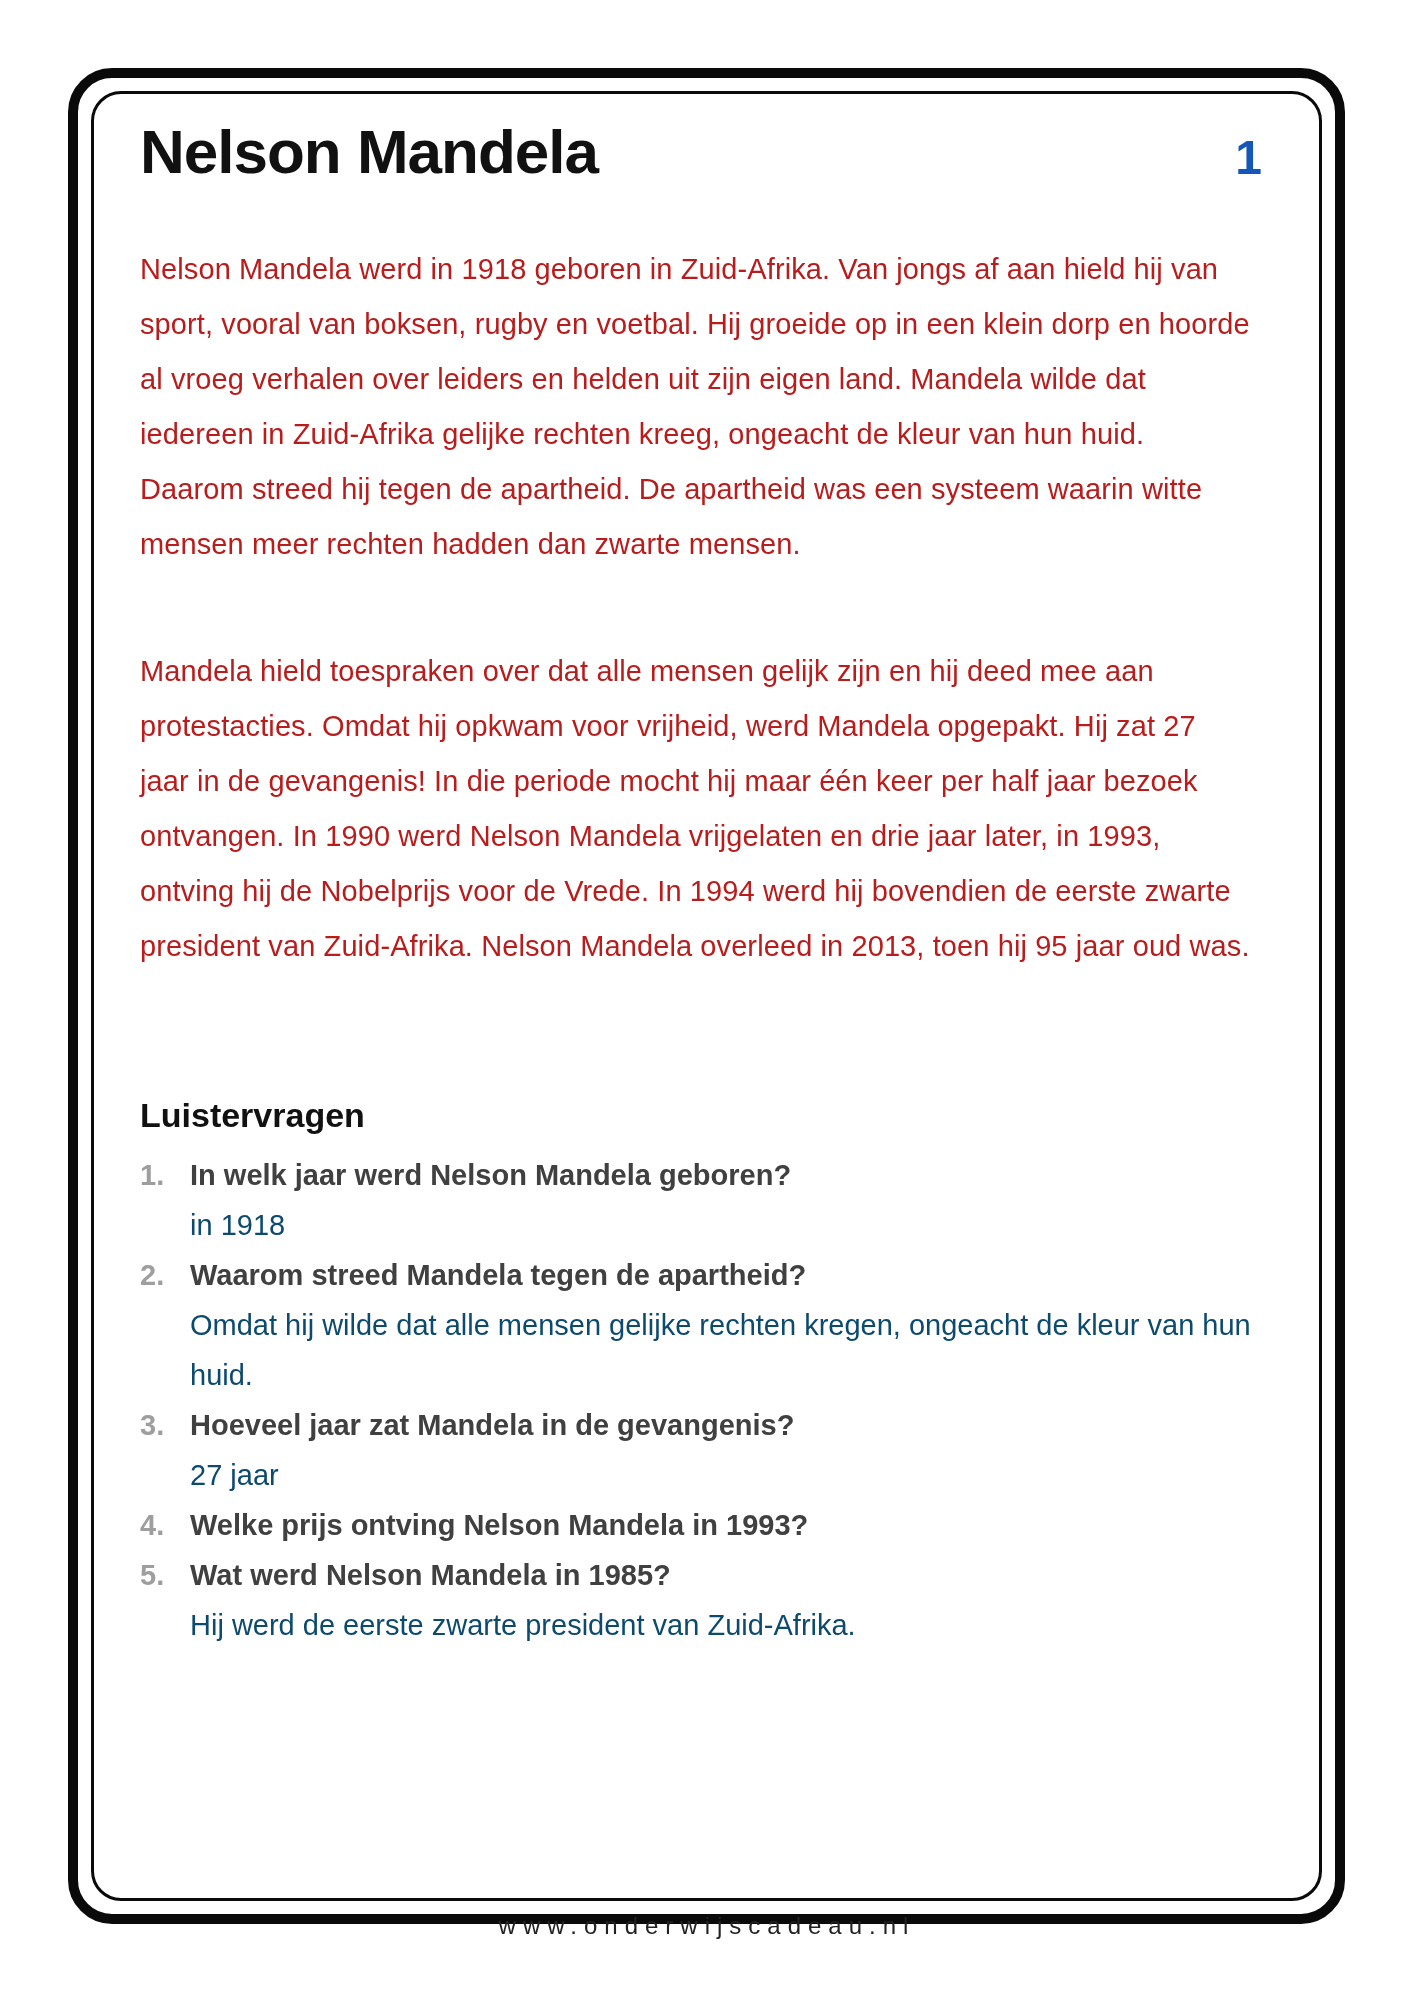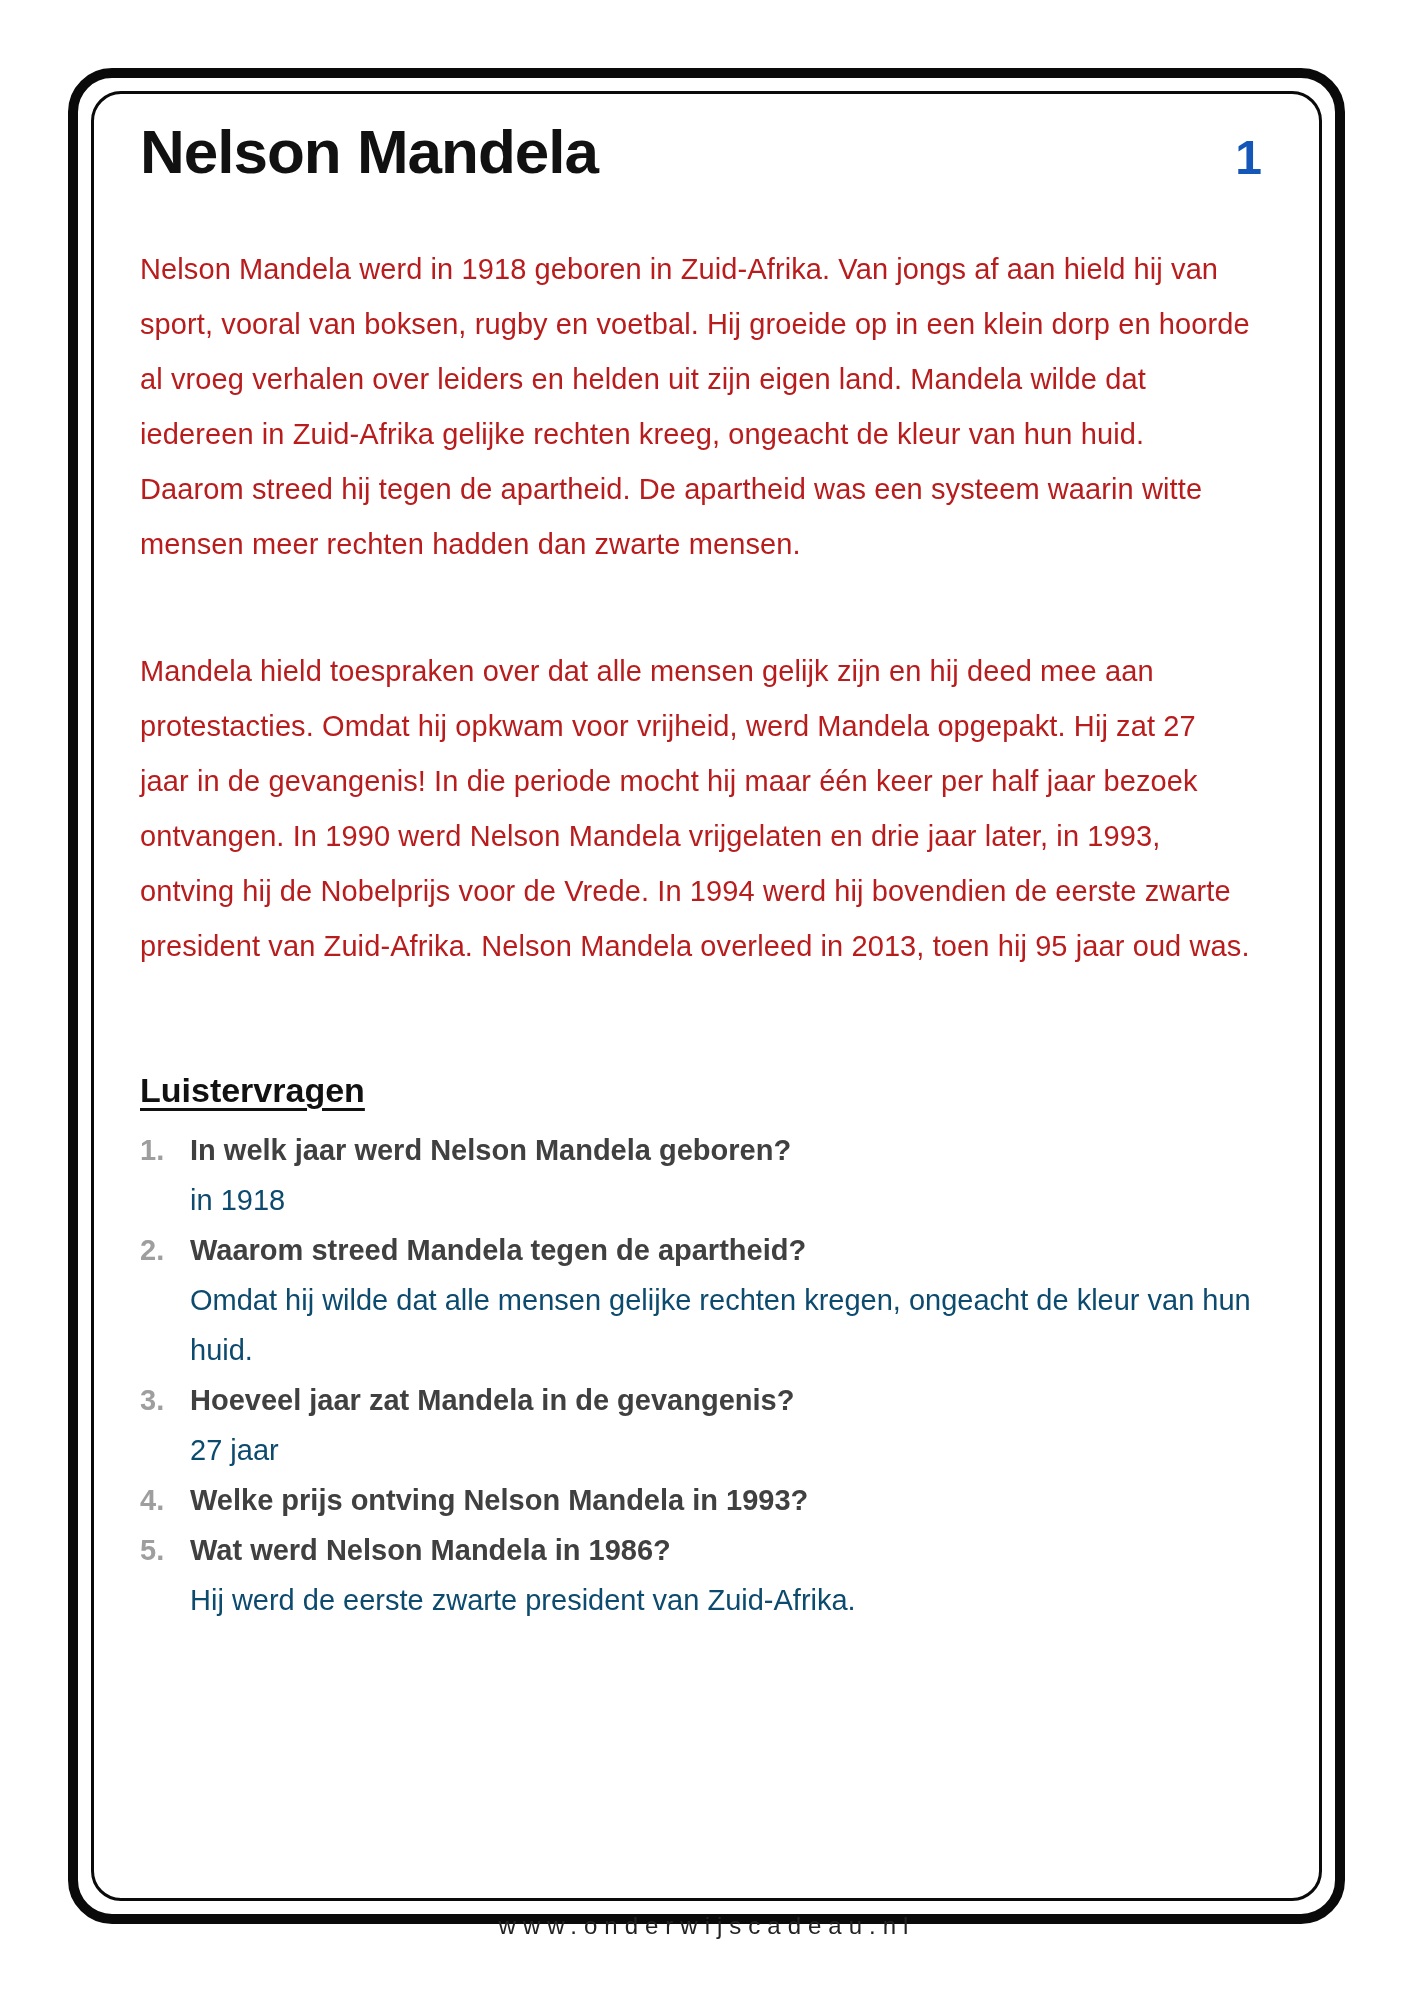--- a/index.html
+++ b/index.html
@@ -46,26 +46,25 @@
   .body-text {
     font-size: 29px;
     line-height: 55px;
     letter-spacing: 0.1px;
     color: #b91c1c;
     max-width: 1110px;
   }
   .para1 { margin-top: 54px; }
   .para2 { margin-top: 72px; }
   .questions-heading {
-    margin-top: 95px;
+    margin-top: 120px;
     font-size: 34px;
     line-height: 42px;
     font-weight: bold;
     color: #111111;
-    text-decoration: underline;
     text-decoration-thickness: 3px;
     text-underline-offset: 6px;
     width: max-content;
   }
   .questions {
     list-style: none;
     margin-top: 14px;
   }
   .question-item {
     display: flex;
@@ -130,21 +129,21 @@
       </li>
       <li class="question-item">
         <span class="q-num" style="color: rgb(158, 158, 158);">4.</span>
         <div class="q-body">
           <div class="q-text">Welke prijs ontving Nelson Mandela in 1993?</div>
         </div>
       </li>
       <li class="question-item">
         <span class="q-num" style="color: rgb(158, 158, 158);">5.</span>
         <div class="q-body">
-          <div class="q-text">Wat werd Nelson Mandela in 1986?</div>
+          <div class="q-text">Wat werd Nelson Mandela in 1985?</div>
           <div class="q-answer">Hij werd de eerste zwarte president van Zuid-Afrika.</div>
         </div>
       </li>
     </ol>
 
   </div>
 </div>
 
 <div class="footer">www.onderwijscadeau.nl</div>
 

